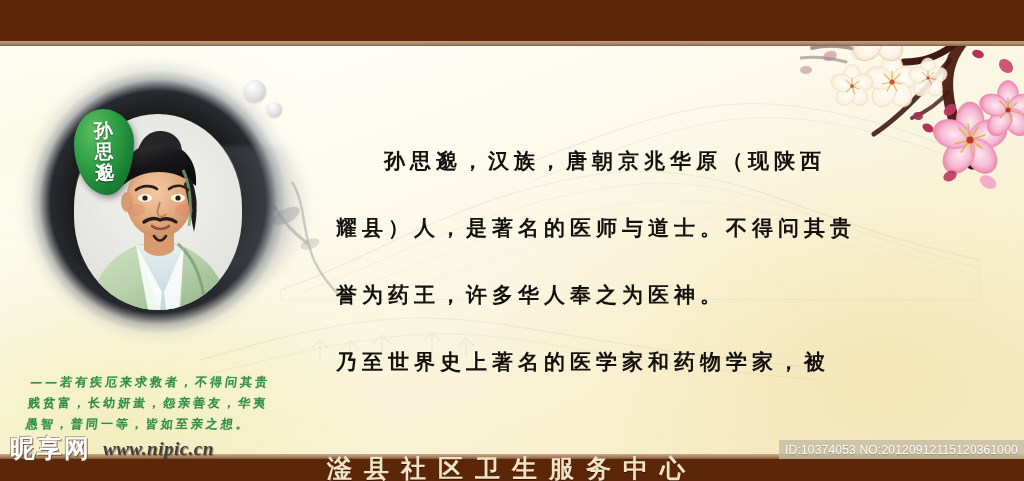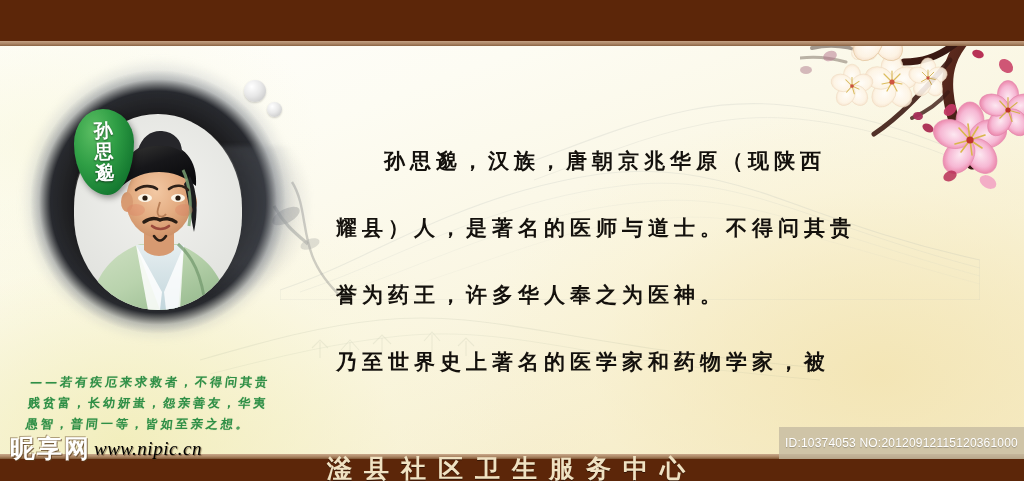--- a/index.html
+++ b/index.html
@@ -122,35 +122,35 @@
     transform:skewX(-6deg);
     text-shadow:0 0 1px rgba(47,143,70,.4);
   }
   .quote .ql{white-space:nowrap;}
 
   
   .branch{position:absolute;right:0;top:0;width:224px;height:196px;z-index:5;}
   .branch svg{display:block;}
 
   
-  .wm{position:absolute;left:10px;bottom:16px;display:flex;align-items:center;gap:3px;z-index:9;}
+  .wm{position:absolute;left:10px;bottom:16px;display:flex;align-items:center;gap:12px;z-index:9;}
   .wm-cn{
     color:#fff;font-size:25px;font-weight:700;letter-spacing:2px;
     font-family:"DejaVu Sans",sans-serif;
     text-shadow:1px 1px 0 rgba(90,60,30,.75),-1px -1px 0 rgba(90,60,30,.45);
   }
   .wm-url{
-    color:#000000;font-size:19px;font-style:italic;font-weight:400;
+    color:#404040;font-size:19px;font-style:italic;font-weight:700;
     font-family:"Liberation Serif",serif;letter-spacing:.5px;
     text-shadow:1px 1px 1px rgba(80,55,25,.6);
   }
 
   
   .idstrip{
-    position:absolute;right:0;bottom:22px;height:32px;
+    position:absolute;right:0;bottom:22px;height:19px;
     background:rgba(196,186,160,.78);
     display:flex;align-items:center;padding:0 6px;z-index:9;
   }
   .idstrip span{
     color:#ffffff;font-size:12px;letter-spacing:.2px;
     font-family:"Liberation Sans",sans-serif;
     text-shadow:0 1px 1px rgba(0,0,0,.25);white-space:nowrap;
   }
 </style>
 </head>

